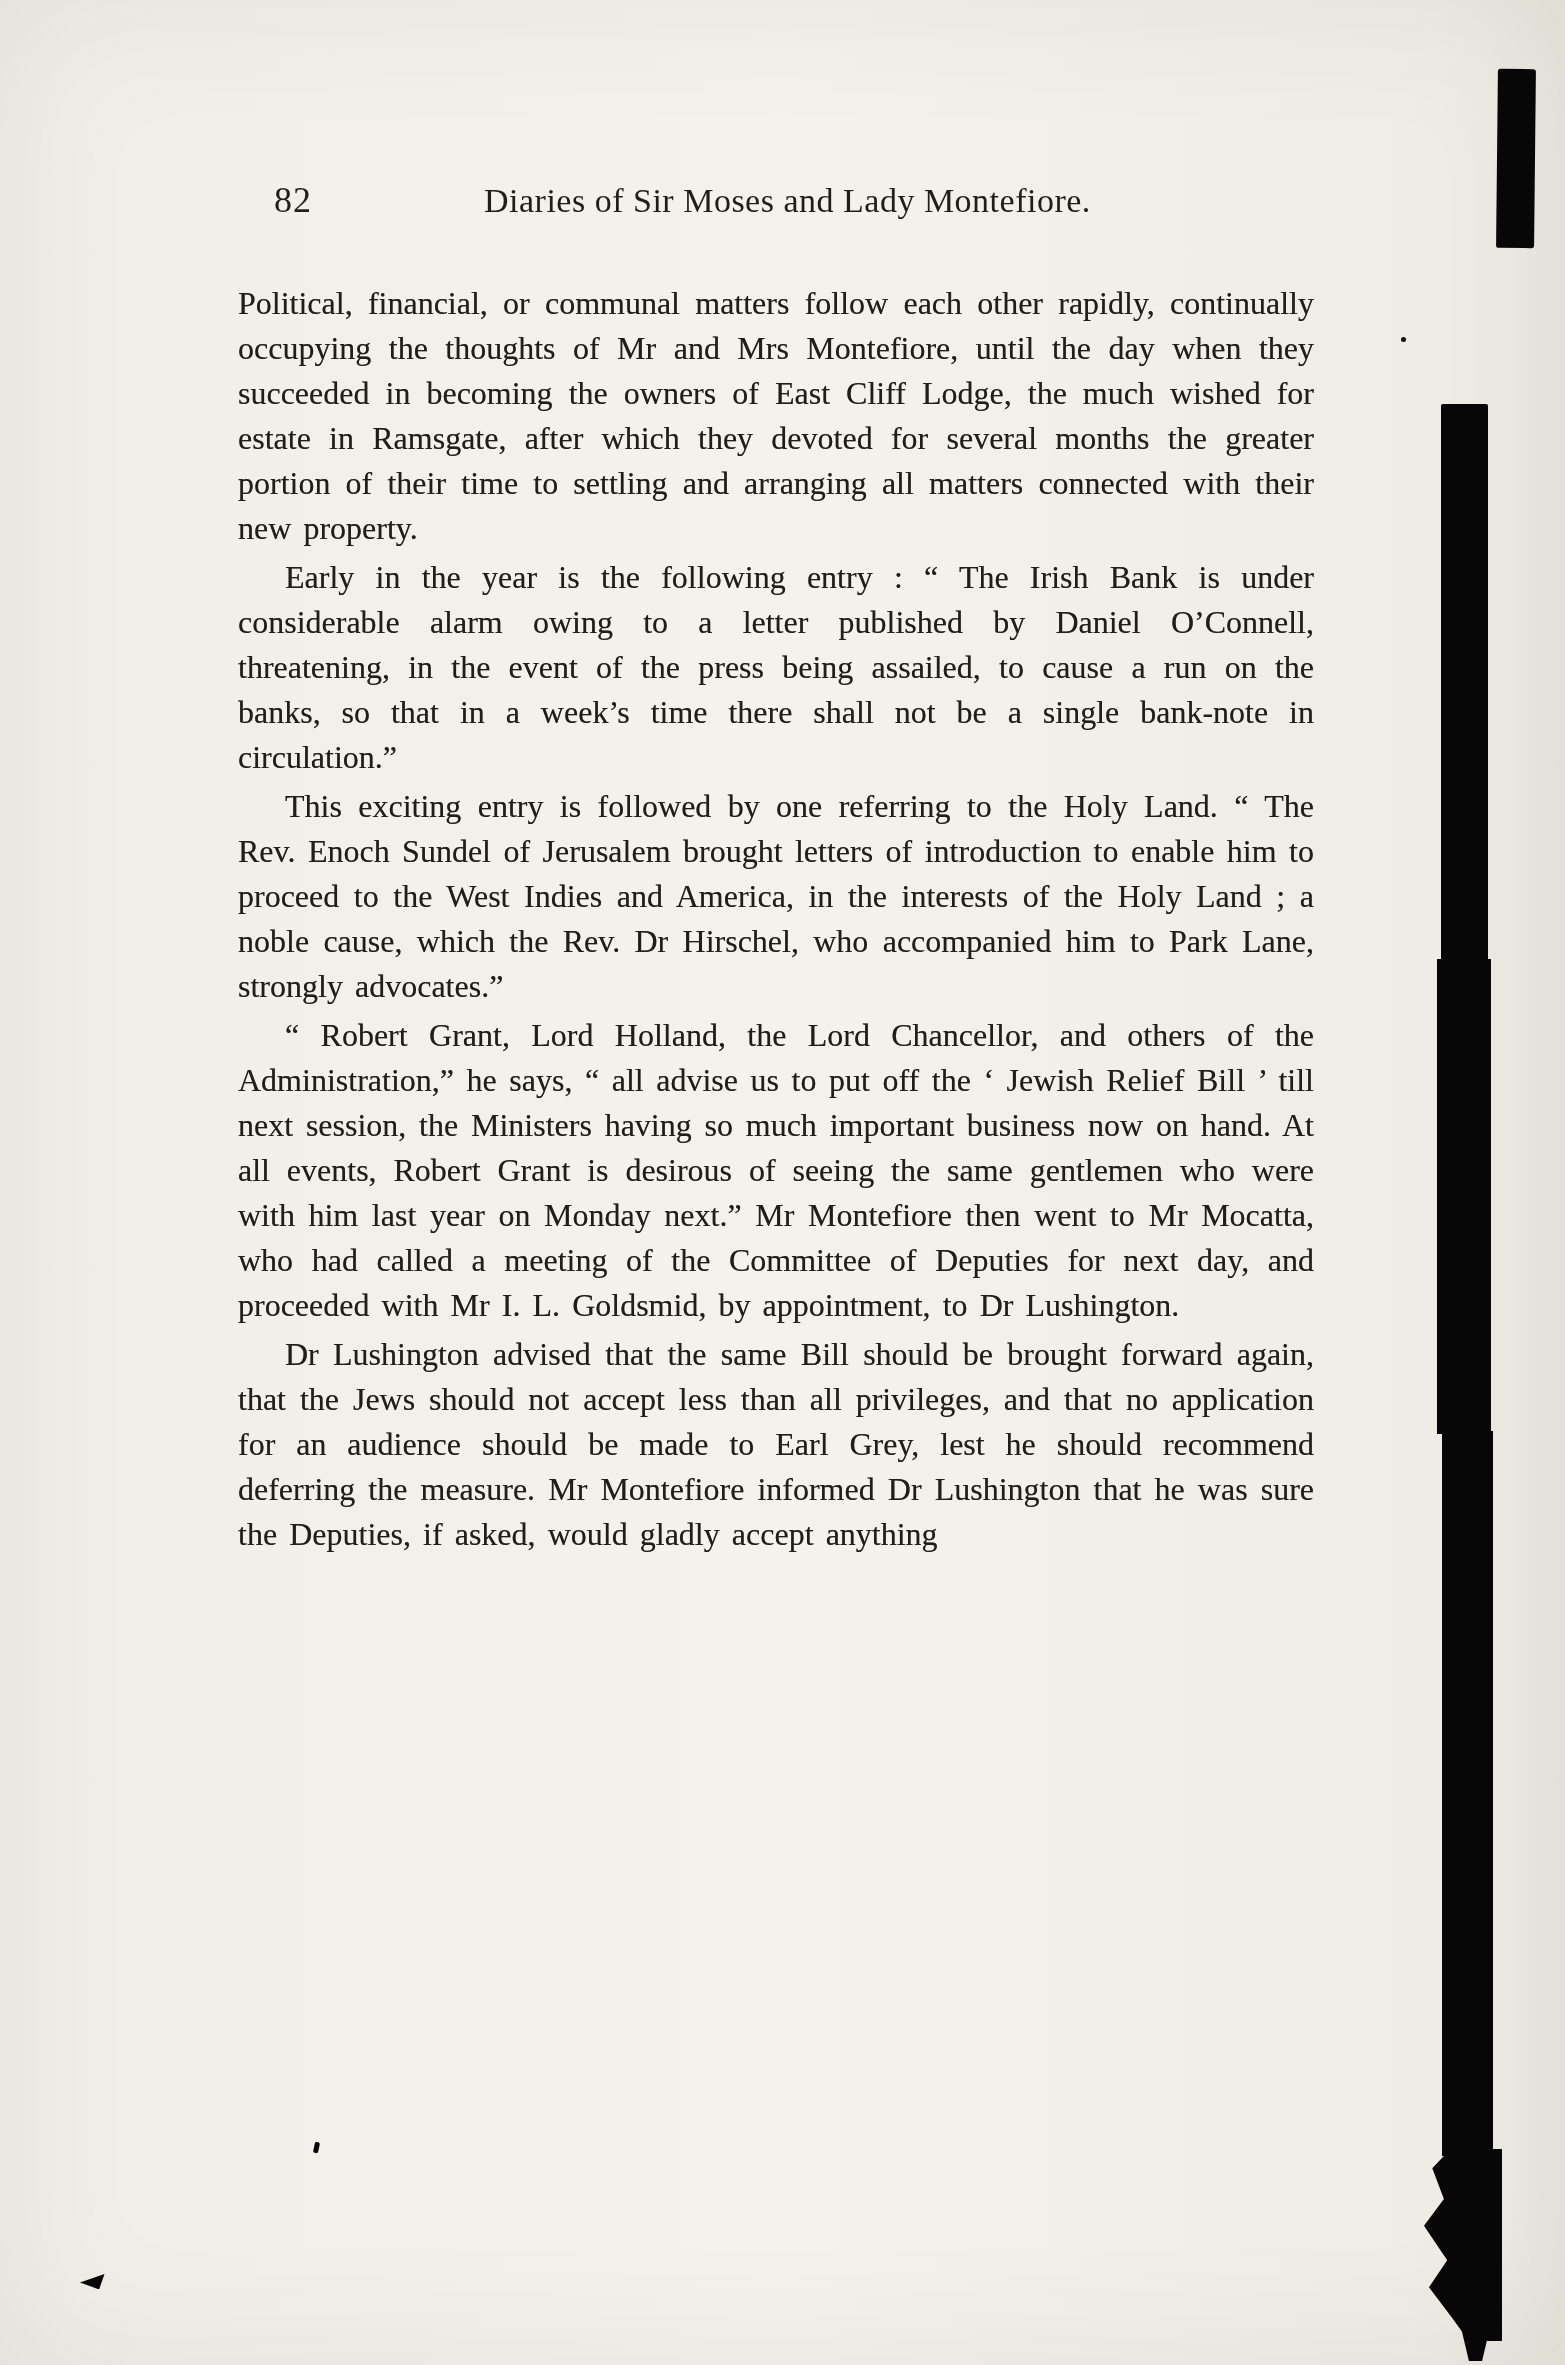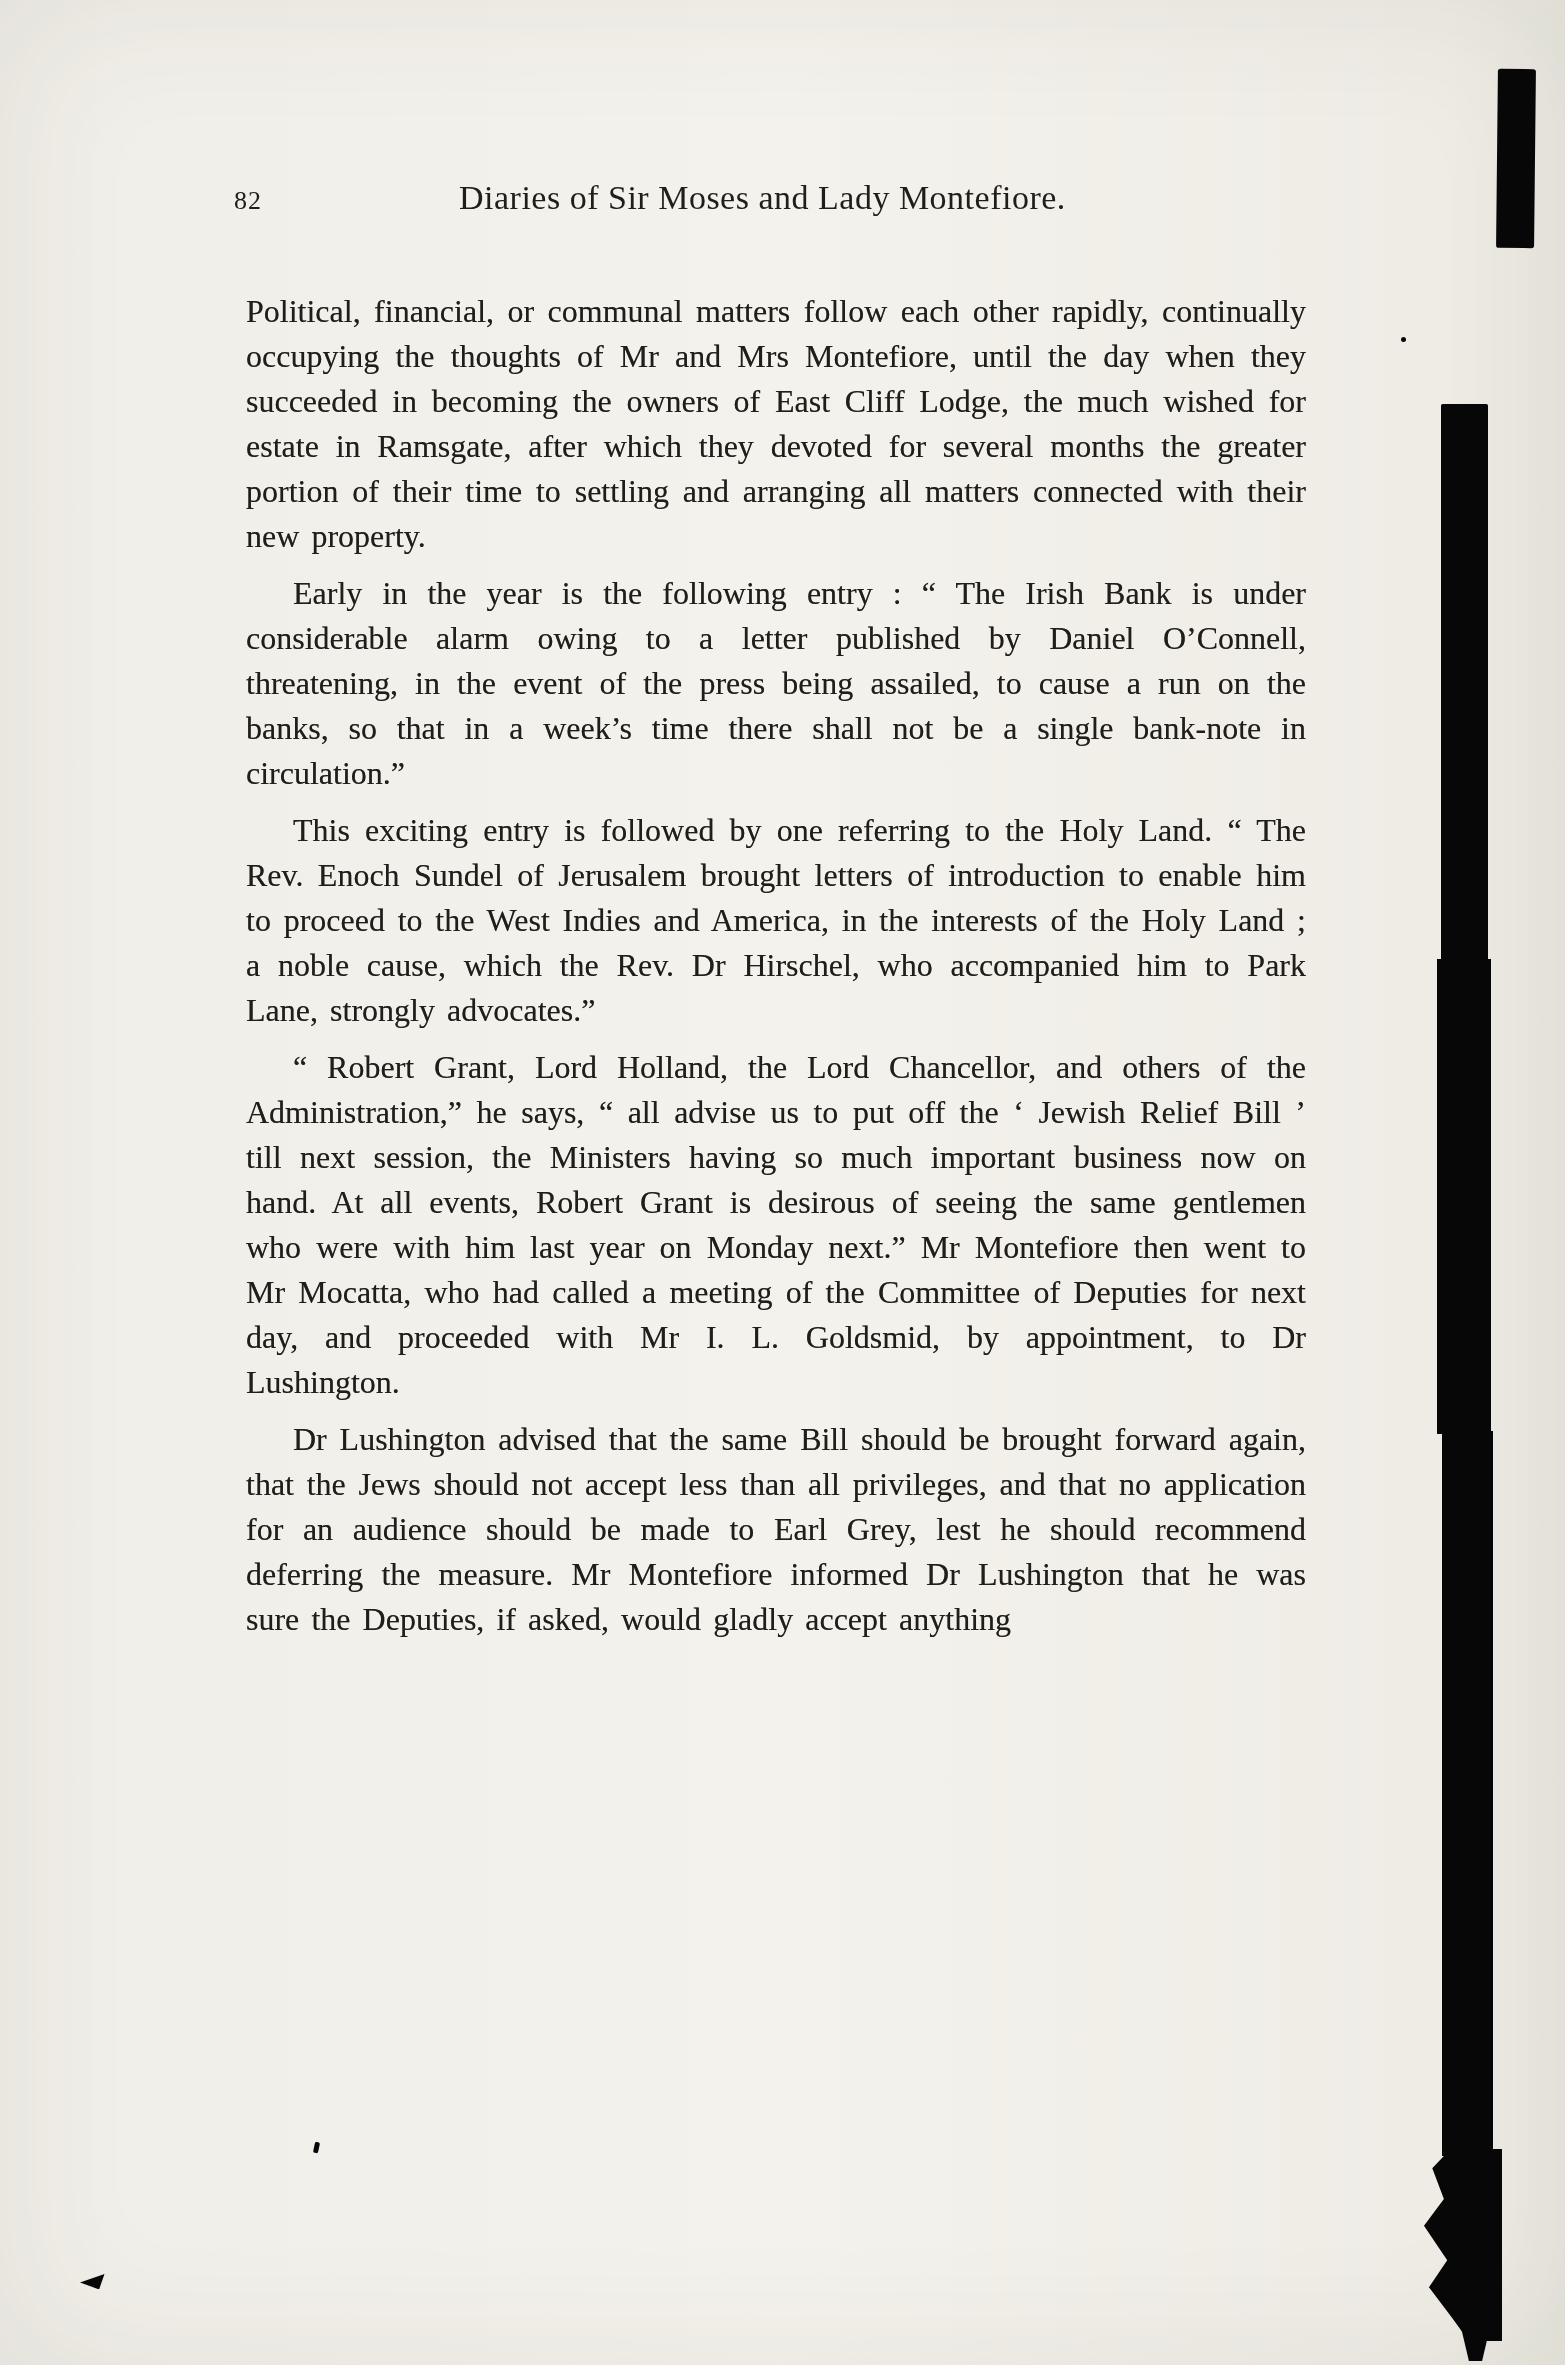--- a/index.html
+++ b/index.html
@@ -15,33 +15,33 @@
     background-color:var(--paper);
     font-family:"Liberation Serif","DejaVu Serif",serif;
     color:var(--ink);
     overflow:hidden;
     box-shadow:inset 0 0 145px rgba(70,58,34,.08);
   }
   .page-header{
     position:absolute;top:179px;left:234px;width:1092px;
     display:flex;align-items:baseline;
   }
-  .page-number{font-size:26px;letter-spacing:0.9px;}
+  .page-number{font-size:36px;letter-spacing:0.9px;margin-left:40px;}
   .running-title{
     flex:1;text-align:center;
     font-size:34px;letter-spacing:0.5px;padding-right:63px;
   }
   .text-block{
     position:absolute;top:277px;left:234px;width:1084px;
     font-size:32px;line-height:45px;
     text-align:justify;
     word-spacing:4.1px;
     text-shadow:0 0 0.6px rgba(25,22,18,.55);
   }
-  .para{margin:12px;}
+  .para{margin:4px;}
   .para.indent{text-indent:47px;}
 
   
   .scan-band{position:absolute;background:var(--artifact);}
   .band-top{left:1497px;top:69px;width:38px;height:179px;transform:rotate(.6deg);border-radius:2.7px;}
   .band-a{left:1441px;top:404px;width:47px;height:556px;border-radius:1.8px;}
   .band-b{left:1437px;top:959px;width:54px;height:475px;}
   .band-c{left:1442px;top:1431px;width:51px;height:725px;}
   .band-d{left:1419px;top:2149px;width:83px;height:192px;
     clip-path:polygon(38% 0,100% 0,100% 100%,60% 100%,40% 88%,12% 72%,34% 58%,6% 40%,30% 26%,16% 10%);}

